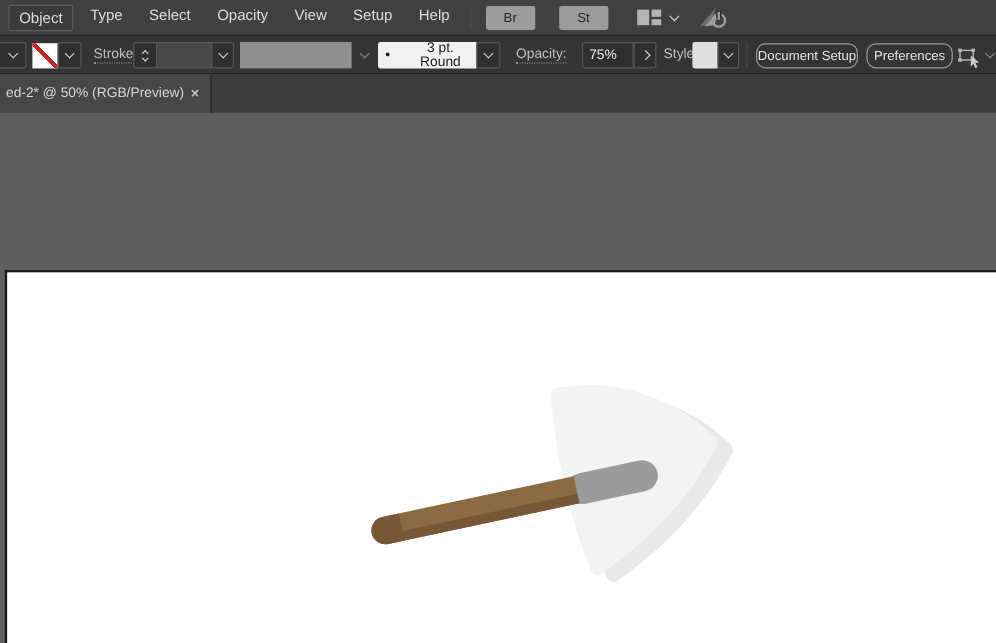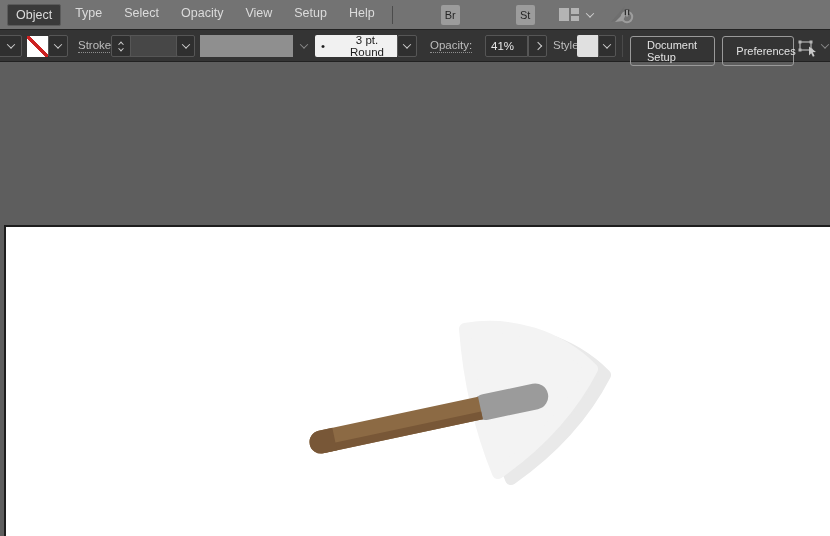--- a/index.html
+++ b/index.html
@@ -1,28 +1,28 @@
 <!DOCTYPE html>
 <html><head>
 <meta charset="utf-8">
 <style>
   * { margin:0; padding:0; box-sizing:border-box; }
   html,body { width:830px; height:536px; overflow:hidden; }
   body { font-family:"Liberation Sans", sans-serif; }
   #app { position:relative; width:830px; height:536px; background:#5e5e5e; overflow:hidden; }
 
   
-  .menubar { position:absolute; top:0; left:0; right:0; height:30px; background:#737373;
+  .menubar { position:absolute; top:0; left:0; right:0; height:30px; background:#404040;
              border-bottom:1px solid #232323; display:flex; align-items:center; }
   .menu-item { color:#dcdcdc; font-size:12.5px; padding:0 11px; height:34px; line-height:30px; cursor:default; }
   .menu-item.active { height:22px; line-height:20px; margin:0 3px 0 7px; padding:0 8px;
                       background:#3a3a3a; border:1px solid #5b5b5b; border-radius:2px; }
   .mb-sep { width:1px; height:18px; background:#4c4c4c; margin:0 12px 0 6px; }
-  .lib-btn { width:19px; height:20px; background:#9c9c9c; color:#262626; border-radius:2px;
-             font-size:11px; display:flex; align-items:center; justify-content:center; margin-right:20px;margin-left:36px; }
+  .lib-btn { width:41px; height:20px; background:#9c9c9c; color:#262626; border-radius:2px;
+             font-size:11px; display:flex; align-items:center; justify-content:center; margin-right:20px; }
   .ws-icon { display:flex; gap:2px; margin-left:4px; margin-right:8px; }
   .ws-left { width:10px; height:13px; background:#b4b4b4; }
   .ws-right { display:flex; flex-direction:column; gap:2px; }
   .ws-right div { width:8px; height:5.5px; background:#b4b4b4; }
 
   
   .chv { display:inline-block; width:6px; height:6px;
          border-right:1.6px solid #cfcfcf; border-bottom:1.6px solid #cfcfcf;
          transform:rotate(45deg) translate(-1px,-1px); }
   .chv.small { width:4px; height:4px; }
@@ -34,23 +34,23 @@
   .controlbar { position:absolute; top:30px; left:0; right:0; height:32px; background:#343434;
                 border-bottom:1px solid #222; }
   .ctl { position:absolute; top:5px; height:22px; }
   .box { background:#2f2f2f; border:1px solid #565656; border-radius:2px;
          display:flex; align-items:center; justify-content:center; }
   .lbl { color:#bdbdbd; font-size:11.5px; top:9px; height:auto; }
   .lbl.dotted { border-bottom:1px dotted #8f8f8f; padding-bottom:1px; }
   .swatch-none { background:#fff;
       background-image:linear-gradient(to top right, transparent 44%, #cc2222 44%, #cc2222 56%, transparent 56%); }
   .stepper { flex-direction:column; gap:3px; }
-  .btn { position:absolute; top:6px; height:30px; border:1px solid #9a9a9a; border-radius:3px;
+  .btn { position:absolute; top:6px; height:21px; border:1px solid #9a9a9a; border-radius:8px;
          color:#e3e3e3; font-size:11px; display:flex; align-items:center; justify-content:center;
-         background:transparent; cursor:default;padding-left:16px; }
+         background:transparent; cursor:default; }
 
   
   .tabrow { position:absolute; top:62px; left:0; right:0; height:32px; background:#3e3e3e; }
   .doc-tab { position:absolute; left:0; top:0; width:177px; height:32px; background:#474747;
              border-right:2px solid #2e2e2e; display:flex; align-items:center; padding-left:5px; }
   .doc-tab .title { color:#d6d6d6; font-size:11.5px; white-space:nowrap; }
   .doc-tab .close { margin-left:auto; margin-right:9px; color:#c4c4c4; font-size:12px; font-weight:bold; }
 
   
   .ab-shadow-top { position:absolute; left:4px; top:225px; right:0; height:2px; background:#1d1d1d; }
@@ -124,21 +124,21 @@
                             display:flex; align-items:center; color:#1c1c1c; font-size:11.5px; padding:0 6px;">
       <span>•</span>
       <span style="flex:1; text-align:center;margin-left:18px;">3 pt. Round</span>
     </div>
     <div class="ctl box" style="left:397px; width:20px;">
       <span class="chv"></span>
     </div>
 
     <span class="ctl lbl dotted" style="left:430px;">Opacity:</span>
     <div class="ctl box" style="left:485px; width:43px; justify-content:flex-start; padding-left:5px; border-radius:2px 0 0 2px;">
-      <span style="color:#e8e8e8; font-size:11.5px;">41%</span>
+      <span style="color:#e8e8e8; font-size:11.5px;">75%</span>
     </div>
     <div class="ctl box" style="left:528px; width:19px; border-radius:0 2px 2px 0;">
       <span class="chv right"></span>
     </div>
 
     <span class="ctl lbl" style="left:553px;">Style:</span>
     <div class="ctl" style="left:577px; width:21px; background:#e0e0e0; border-radius:2px 0 0 2px;"></div>
     <div class="ctl box" style="left:598px; width:18px; border-radius:0 2px 2px 0;">
       <span class="chv"></span>
     </div>
@@ -154,20 +154,26 @@
       <rect x="12.5" y="2" width="3" height="3" fill="#b5b5b5"></rect>
       <rect x="1.5" y="10" width="3" height="3" fill="#b5b5b5"></rect>
       <rect x="12.5" y="10" width="3" height="3" fill="#b5b5b5"></rect>
       <path d="M12,8 L19,13.5 L15.8,13.8 L17.6,17.5 L15.9,18.3 L14.2,14.8 L12,17 Z" fill="#c9c9c9"></path>
     </svg>
     <div class="ctl" style="left:822px; width:12px; display:flex; align-items:center;">
       <span class="chv dim"></span>
     </div>
   </div>
 
+  <div class="tabrow">
+    <div class="doc-tab">
+      <span class="title">ed-2* @ 50% (RGB/Preview)</span>
+      <span class="close">×</span>
+    </div>
+  </div>
 
   <div class="ab-shadow-top"></div>
   <div class="ab-shadow-left"></div>
 
   <div class="artboard">
     <svg width="824" height="309" viewBox="0 0 824 309">
 
       <path transform="translate(13,6)" d="M 492,246 Q 465,180 459,102 A 145,145 0 0 1 586,142 Q 555,202 492,246 Z" stroke-width="12" stroke-linejoin="round" fill="#e9e9e9" stroke="#e9e9e9"></path>
 
       <path d="M 492,246 Q 465,180 459,102 A 145,145 0 0 1 586,142 Q 555,202 492,246 Z" stroke-width="12" stroke-linejoin="round" fill="#f3f3f3" stroke="#f3f3f3"></path>

